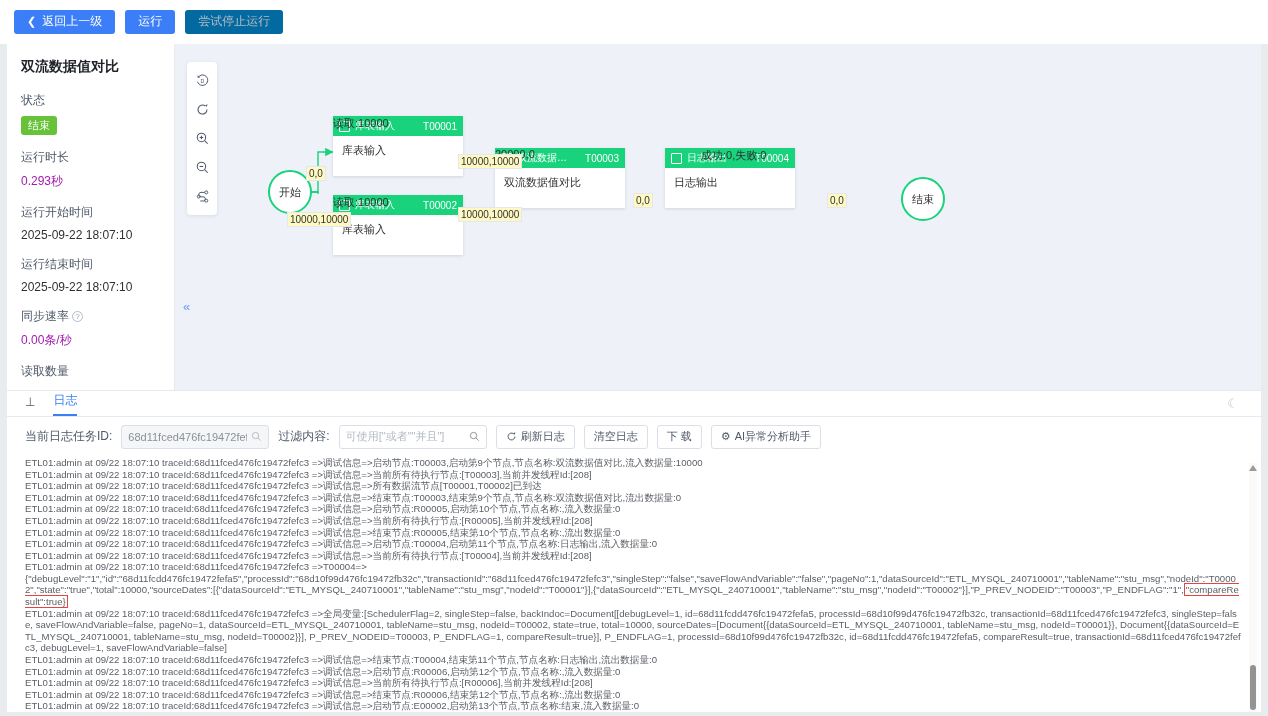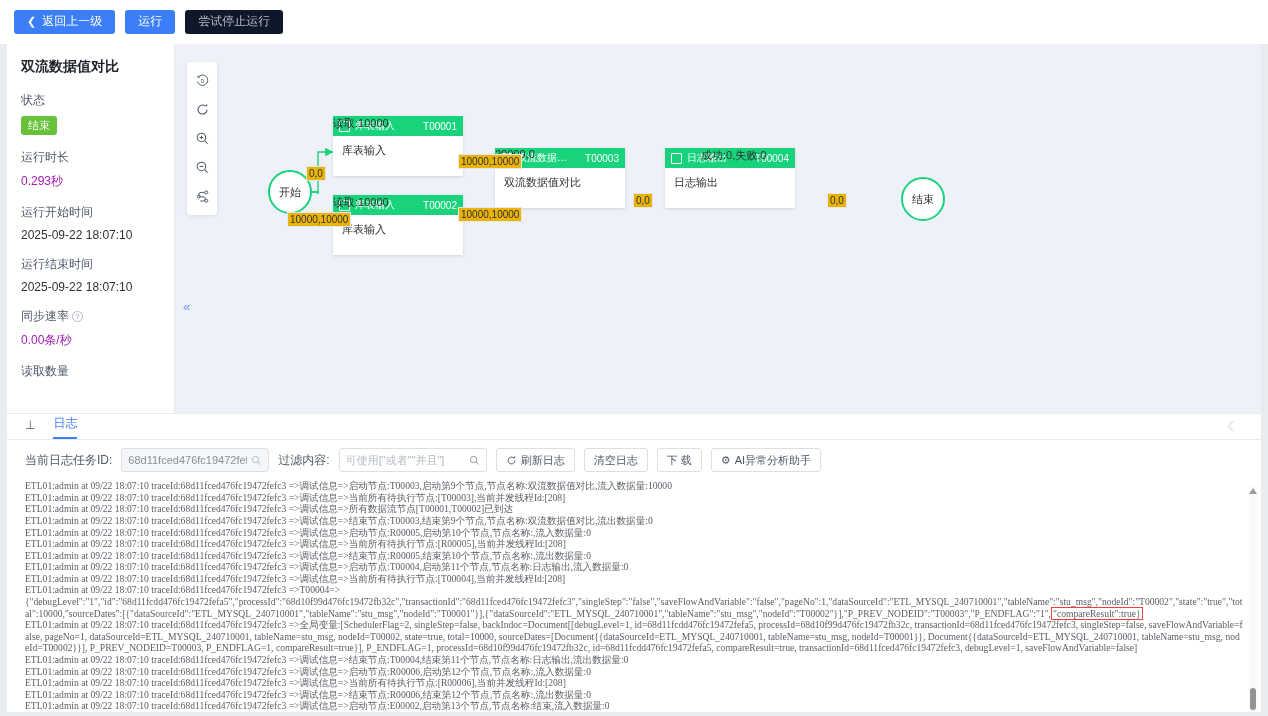--- a/index.html
+++ b/index.html
@@ -12,21 +12,21 @@
     overflow:hidden; position:relative;
   }
   
   .topbar { height:44px; background:#ffffff; display:flex; align-items:center;
             padding:0 14px; gap:10px; border-bottom:1px solid #ffffff; }
   .btn { height:24px; padding:0 12px; border-radius:3px; font-size:12px;
          display:inline-flex; align-items:center; justify-content:center;
          border:1px solid transparent; cursor:pointer; white-space:nowrap; }
   .btn-primary { background:#3b7ef7; color:#fff; }
   .btn-back { gap:6px; }
-  .btn-disabled { background:#0f172a; color:#b9bcc2; cursor:not-allowed; }
+  .btn-disabled { background:#0369a1; color:#b9bcc2; cursor:not-allowed; }
   .chev-left { font-size:11px; }
 
   
   .main { position:absolute; left:7px; top:44px; right:7px; bottom:4px;
           background:#fff; display:flex; flex-direction:column; }
   .upper { display:flex; height:390px; }
 
   
   .sidebar { width:168px; padding:14px 14px 0 14px; background:#fff;
              border-right:1px solid #e8eaed; overflow:hidden; }
@@ -57,21 +57,21 @@
   .node-hd { height:20px; background:#19d27c; color:#fff; display:flex;
              align-items:center; padding:0 6px; gap:5px; font-size:10px; }
   .node-hd .nm { flex:1; white-space:nowrap; overflow:hidden; }
   .node-hd .tid { font-size:10px; }
   .node-bd { height:40px; padding:7px 9px; font-size:11px; color:#303133; }
   .node-cap { position:absolute; top:62px; width:130px; text-align:left;
               font-size:11px; color:#303133; }
   .circ { position:absolute; width:44px; height:44px; border-radius:50%;
           border:2px solid #19d27c; background:#fff; display:flex;
           align-items:center; justify-content:center; font-size:11px; color:#303133; }
-  .edge-lbl { position:absolute; background:#eab308; border:1px solid #e4e7ed;
+  .edge-lbl { position:absolute; background:#fef9c3; border:1px solid #e4e7ed;
               font-size:10px; color:#303133; padding:0 2px; line-height:13px;
               white-space:nowrap; }
   .ico-box { width:11px; height:11px; border:1px solid #fff; border-radius:1px;
              display:inline-block; position:relative; flex:none; }
 
   
   .lower { flex:1; border-top:1px solid #e8eaed; display:flex; flex-direction:column;
            position:relative; }
   .tabs { height:26px; display:flex; align-items:flex-end; gap:18px;
           padding:0 18px; border-bottom:1px solid #e8eaed; }
@@ -87,21 +87,21 @@
          align-items:center; padding:0 6px; gap:4px; font-size:11px; }
   .inp.readonly { background:#f5f6f7; color:#8a9099; width:148px; }
   .inp.filter { width:148px; color:#b4b9c2; background:#fff; }
   .inp .txt { flex:1; overflow:hidden; white-space:nowrap; }
   .mbtn { height:24px; border:1px solid #dcdfe6; border-radius:3px; background:#fff;
           font-size:11px; color:#4e5969; padding:8px 9px; display:inline-flex;
           align-items:center; gap:4px; cursor:pointer; white-space:nowrap; }
 
   .logbody { flex:1; overflow:hidden; position:relative; padding:0 18px 0 18px; }
   .logline { font-size:9.6px; line-height:11.6px; color:#5a5f66;
-             font-family:Liberation Serif, serif;
+             font-family:Liberation Sans, sans-serif;
              white-space:nowrap; }
   .logwrap { white-space:normal; word-break:break-all; }
   .hl { border:1px solid #e8433c; padding:0 1px; }
   .sb { position:absolute; right:4px; top:6px; bottom:0; width:8px; }
   .sb-track { position:absolute; inset:0; background:#fafafa; }
   .sb-up { position:absolute; top:0; left:0; width:8px; height:8px;
            border-left:4px solid transparent; border-right:4px solid transparent;
            border-bottom:6px solid #9a9a9a; }
   .sb-thumb { position:absolute; left:1px; width:6px; background:#939393;
               border-radius:3px; top:202px; bottom:2px; }

